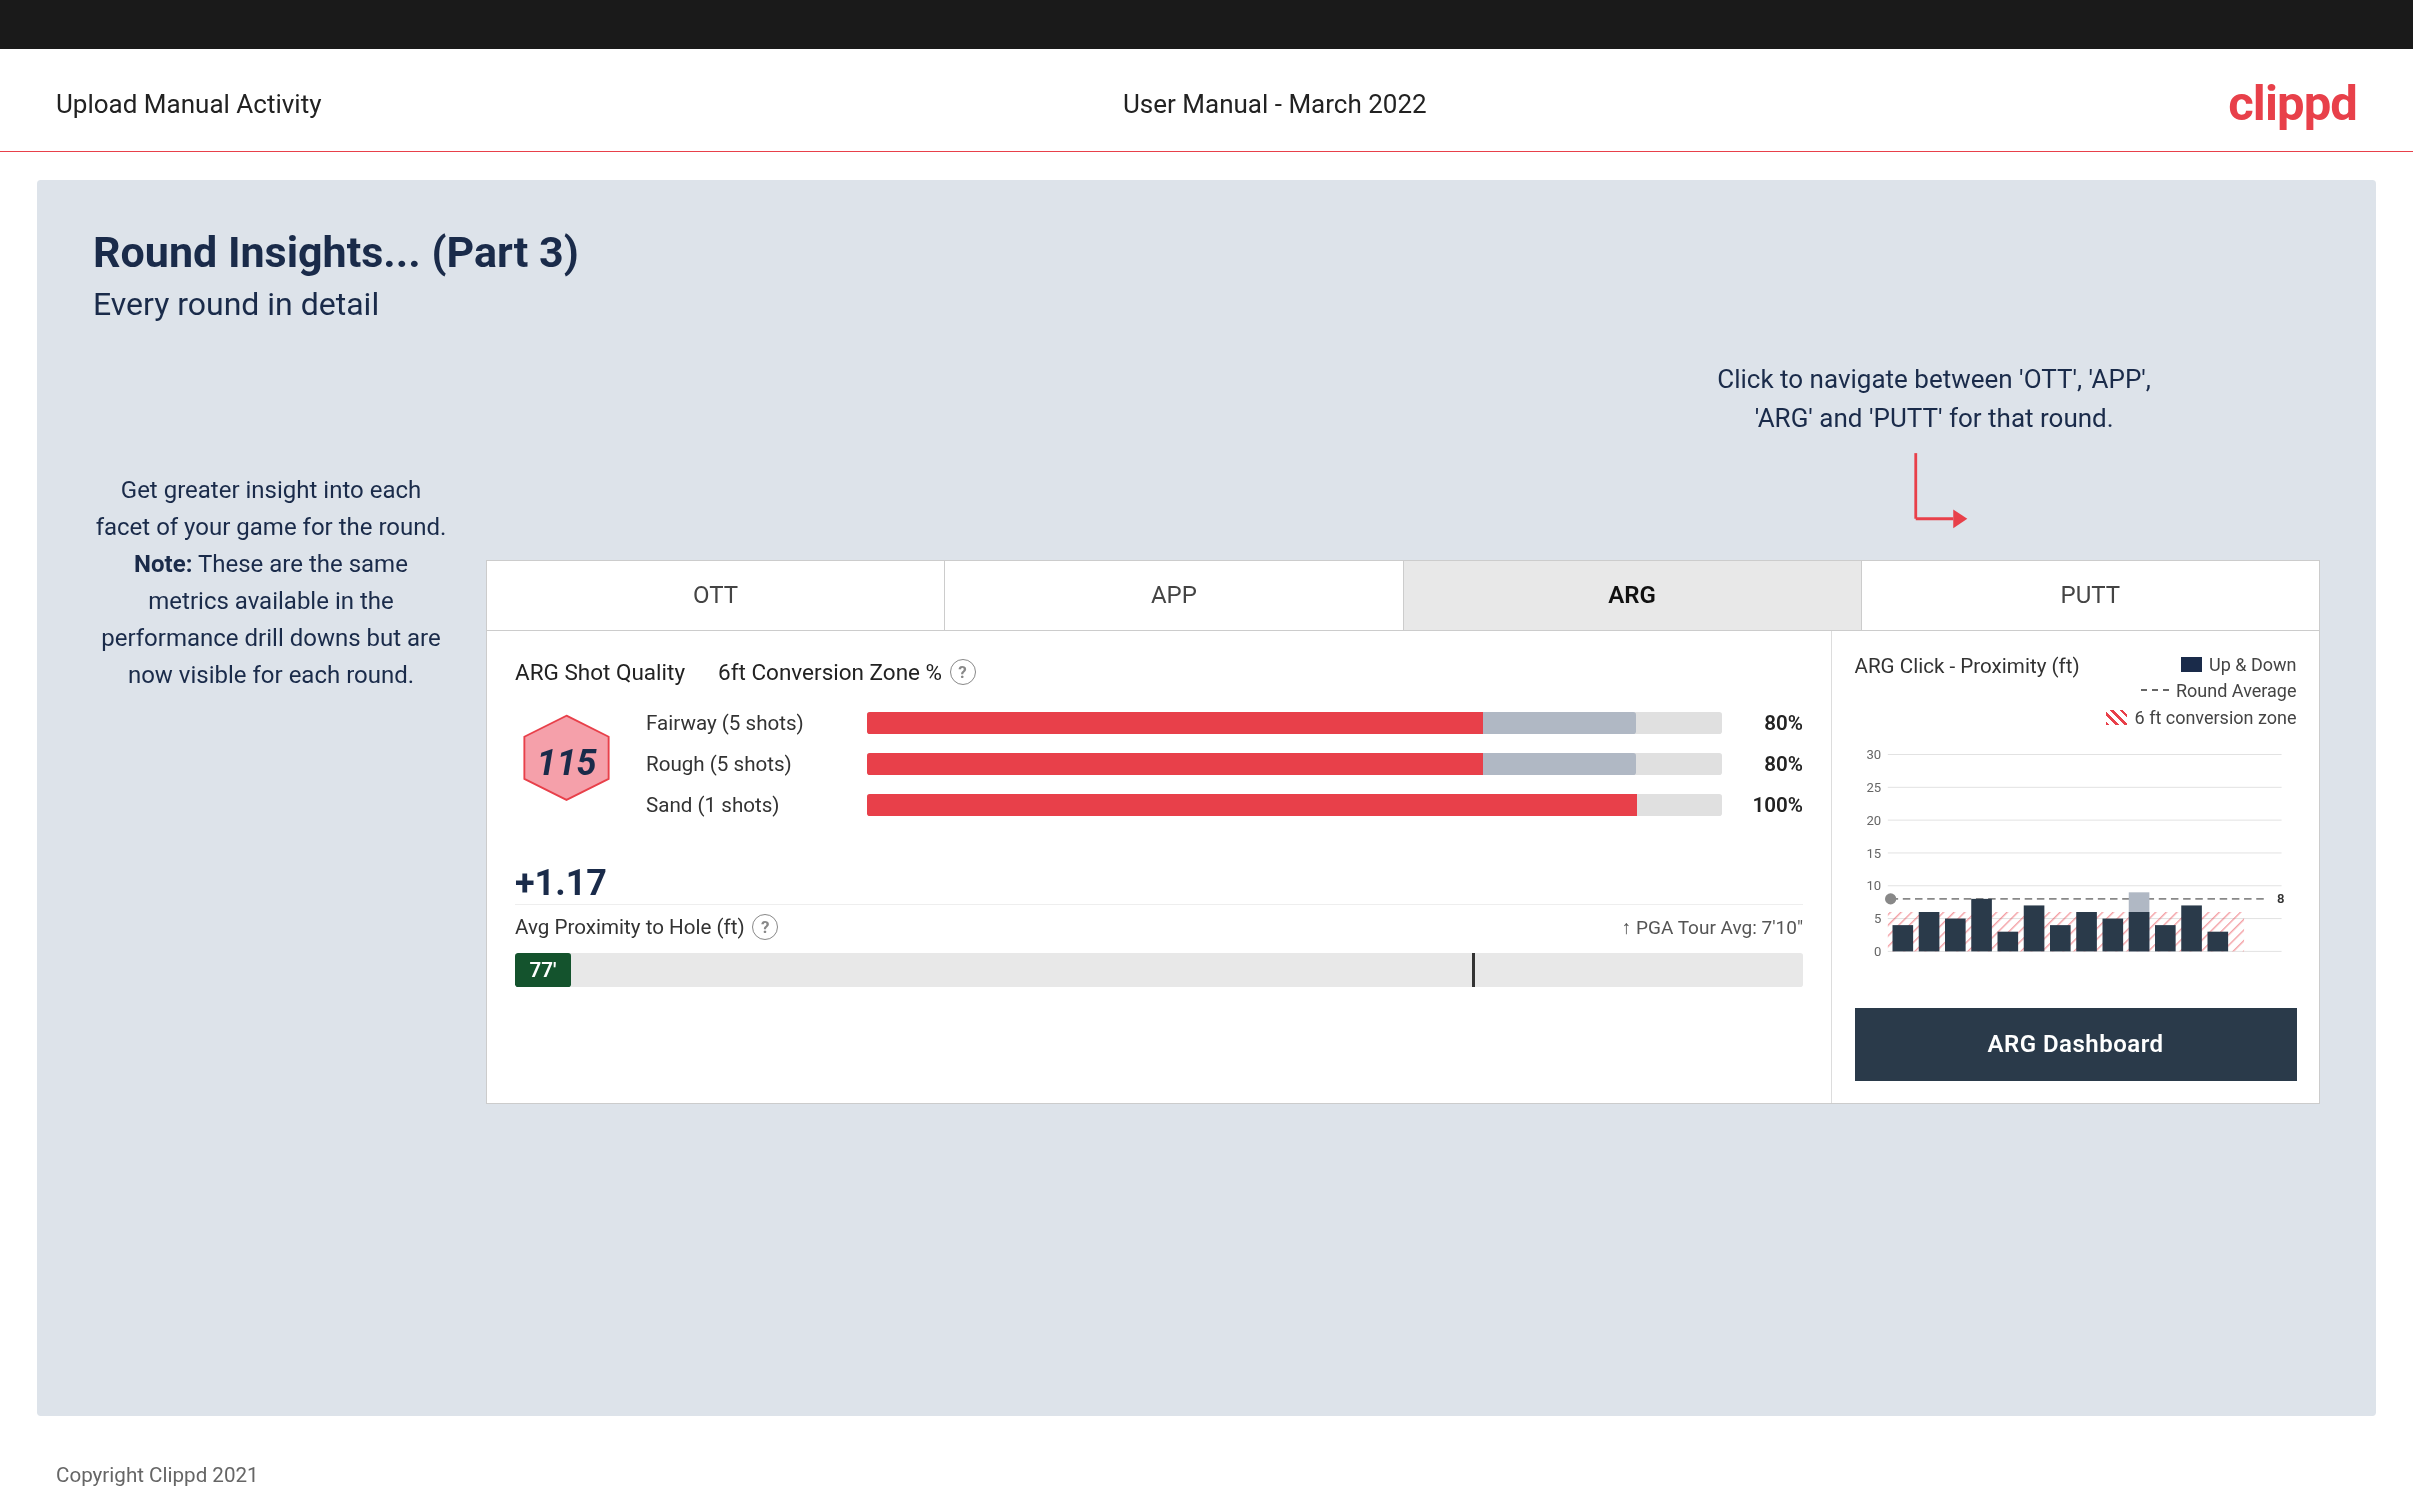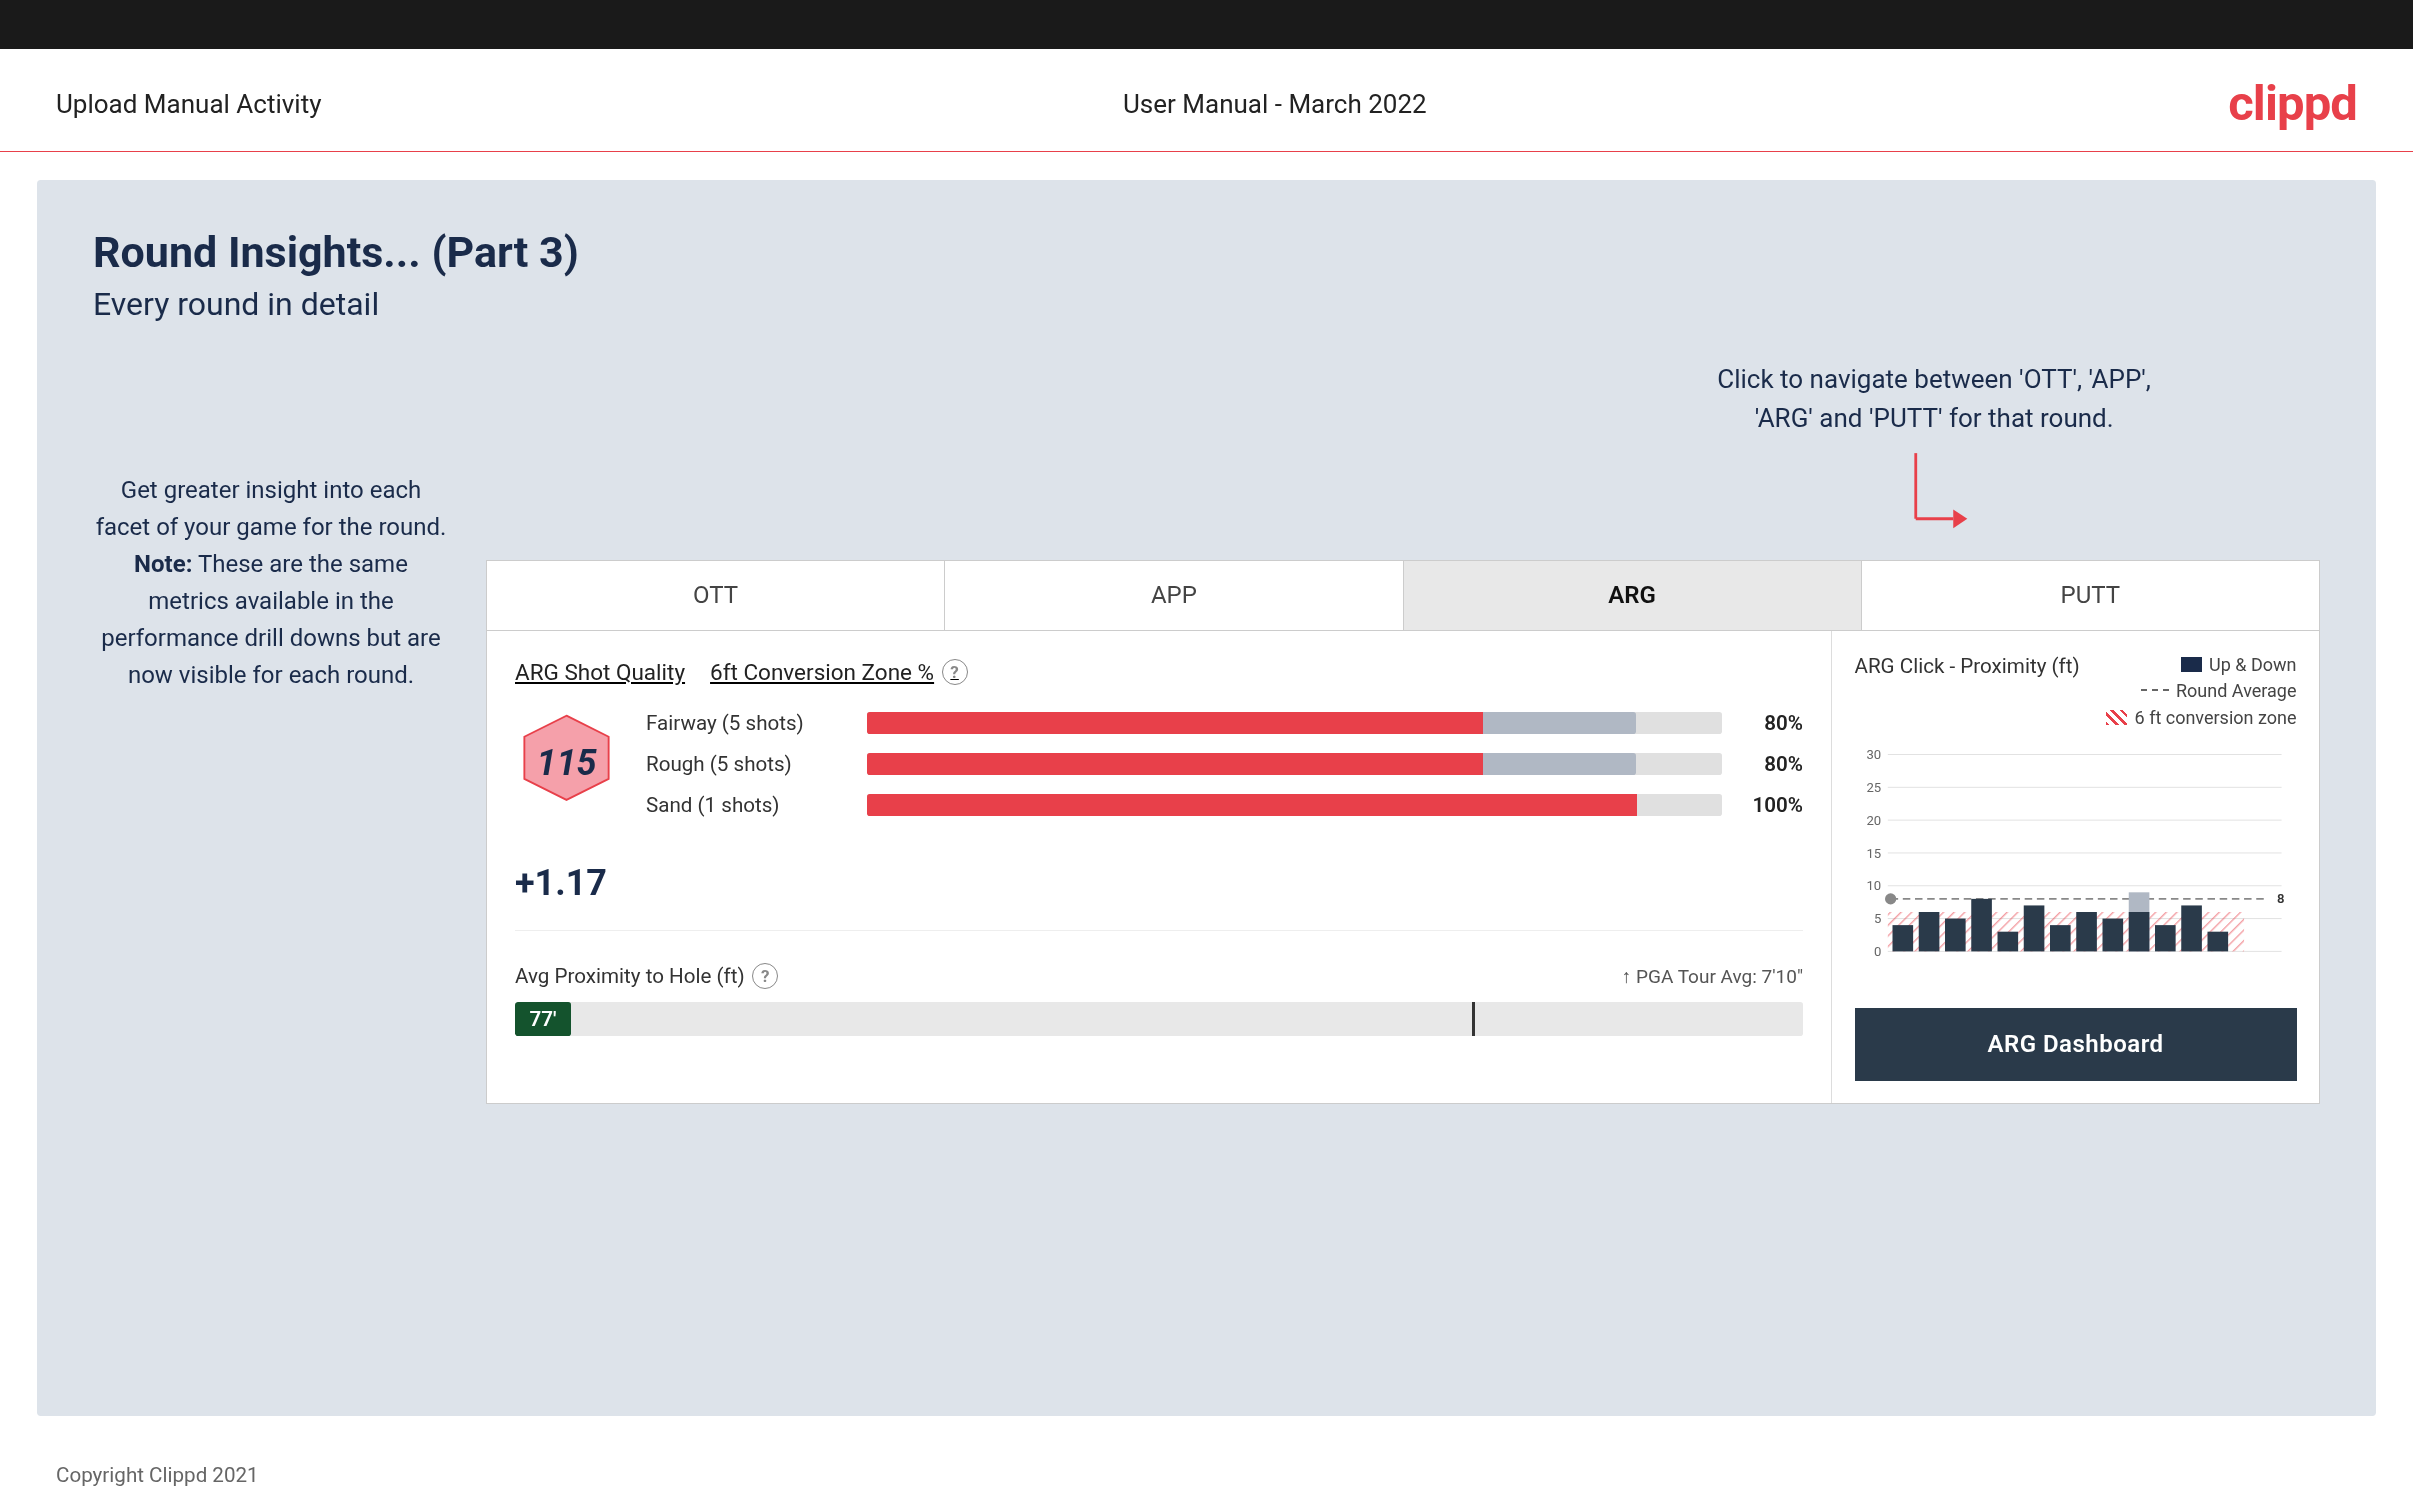--- a/index.html
+++ b/index.html
@@ -145,23 +145,22 @@
     
     .left-panel {
       flex: 1;
       padding: 28px 28px 28px 28px;
       border-right: 0.9px solid #ddd;
     }
 
     .panel-header {
       display: flex;
       align-items: center;
-      gap: 25px;
+      gap: 33px;
       margin-bottom: 26px;
-      text-decoration: underline;
     }
 
     .panel-header-title {
       font-size: 22.5px;
       color: #222;
       font-weight: 400;
     }
 
     .panel-header-subtitle {
       font-size: 22.5px;
@@ -283,22 +282,21 @@
     }
 
     .sg-value {
       font-size: 36px;
       font-weight: 700;
       color: #1a2b4a;
     }
 
     
     .proximity-section {
-      margin-top: 26px;
-      padding-top: 32px;
+      padding-top: 9px;
       border-top: 0.9px solid #eee;
     }
 
     .proximity-header {
       display: flex;
       justify-content: space-between;
       align-items: center;
       margin-bottom: 13px;
     }
 

